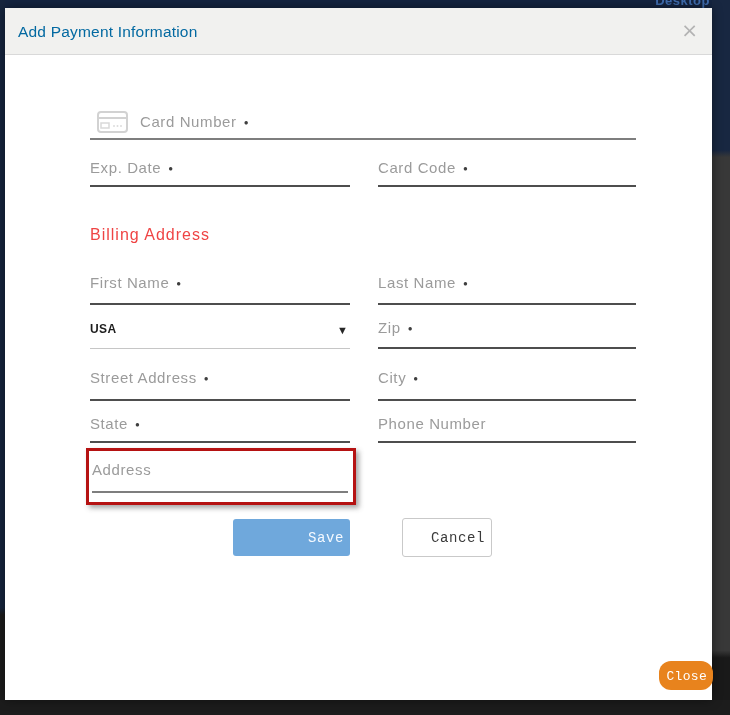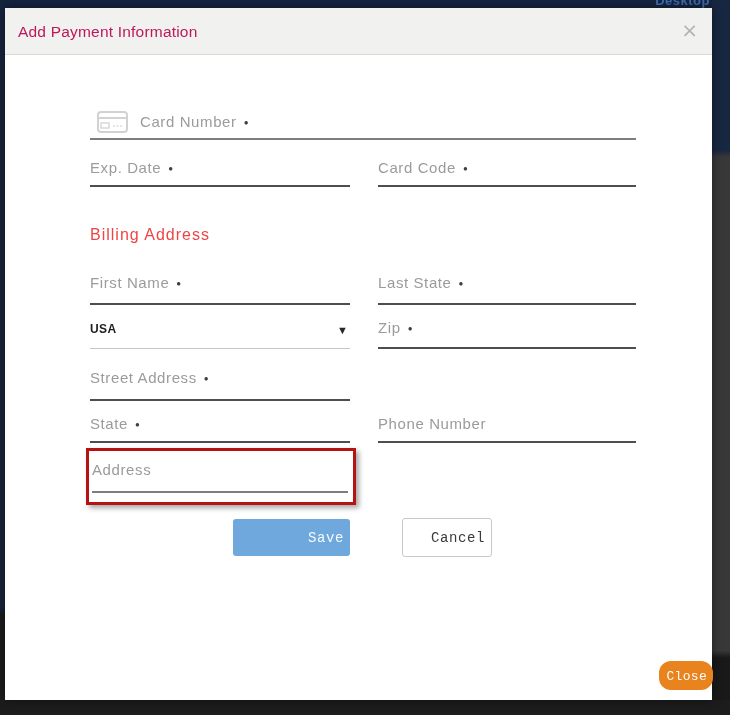--- a/index.html
+++ b/index.html
@@ -11,21 +11,21 @@
   .strip-top .bg-link{position:absolute;right:20px;top:-7px;color:#3f6db0;font-weight:bold;font-size:13px;letter-spacing:.5px;}
   .strip-right{position:absolute;right:0;top:0;width:18px;height:715px;
     background:linear-gradient(#182741 0%,#182741 21%,#383838 22%,#383838 91%,#191919 92%,#191919 100%);}
   .strip-left{position:absolute;left:0;top:0;width:5px;height:715px;
     background:linear-gradient(#16253e 0%,#16253e 85%,#1c1c1c 86%,#1c1c1c 100%);}
   .strip-bottom{position:absolute;left:0;bottom:0;width:730px;height:15px;background:#1c1c1c;}
 
   
   .modal{position:absolute;left:5px;top:8px;width:707px;height:692px;background:#ffffff;box-shadow:0 0 10px rgba(0,0,0,.45);}
   .modal-header{position:absolute;left:0;top:0;width:100%;height:47px;background:#f1f1ef;border-bottom:1px solid #d9d9d9;box-sizing:border-box;}
-  .modal-title{position:absolute;left:13px;top:0;line-height:47px;font-size:15.5px;color:#be185d;letter-spacing:.2px;}
+  .modal-title{position:absolute;left:13px;top:0;line-height:47px;font-size:15.5px;color:#0369a1;letter-spacing:.2px;}
   .modal-close{position:absolute;right:14px;top:12px;font-size:20px;line-height:20px;color:#b3b3b3;cursor:pointer;font-family:"DejaVu Sans",sans-serif;}
 
   
   .field{position:absolute;border-bottom:2px solid #4e4e4e;box-sizing:border-box;cursor:text;}
   .field.lite{border-bottom:1px solid #c6c6c6;}
   .field.mid{border-bottom:2px solid #7e7e7e;}
   .ph{color:#9b9b9b;font-size:15px;letter-spacing:.6px;white-space:nowrap;}
   .req{font-size:8px;color:#3f3f3f;margin-left:7px;vertical-align:2px;}
   .cardnum-ph{position:absolute;left:50px;top:7px;}
   .card-icon{position:absolute;left:7px;top:5px;}
@@ -81,33 +81,36 @@
     <div class="field" style="left:373px;top:151px;width:258px;height:28px;">
       <span class="ph"><span>Card Code</span><span class="req">●</span></span>
     </div>
 
     <div class="heading" style="left:85px;top:218px;">Billing Address</div>
 
     <div class="field" style="left:85px;top:266px;width:260px;height:31px;">
       <span class="ph"><span>First Name</span><span class="req">●</span></span>
     </div>
     <div class="field" style="left:373px;top:266px;width:258px;height:31px;">
-      <span class="ph"><span>Last State</span><span class="req">●</span></span>
+      <span class="ph"><span>Last Name</span><span class="req">●</span></span>
     </div>
 
     <div class="field lite" style="left:85px;top:311px;width:260px;height:30px;">
       <span class="select-val">USA</span>
       <span class="caret">▼</span>
     </div>
     <div class="field" style="left:373px;top:311px;width:258px;height:30px;">
       <span class="ph"><span>Zip</span><span class="req">●</span></span>
     </div>
 
     <div class="field" style="left:85px;top:361px;width:260px;height:32px;">
       <span class="ph"><span>Street Address</span><span class="req">●</span></span>
+    </div>
+    <div class="field" style="left:373px;top:361px;width:258px;height:32px;">
+      <span class="ph"><span>City</span><span class="req">●</span></span>
     </div>
 
     <div class="field" style="left:85px;top:407px;width:260px;height:28px;">
       <span class="ph"><span>State</span><span class="req">●</span></span>
     </div>
     <div class="field" style="left:373px;top:407px;width:258px;height:28px;">
       <span class="ph"><span>Phone Number</span><span class="req"></span></span>
     </div>
 
     <div class="field mid" style="left:87px;top:453px;width:256px;height:32px;">

